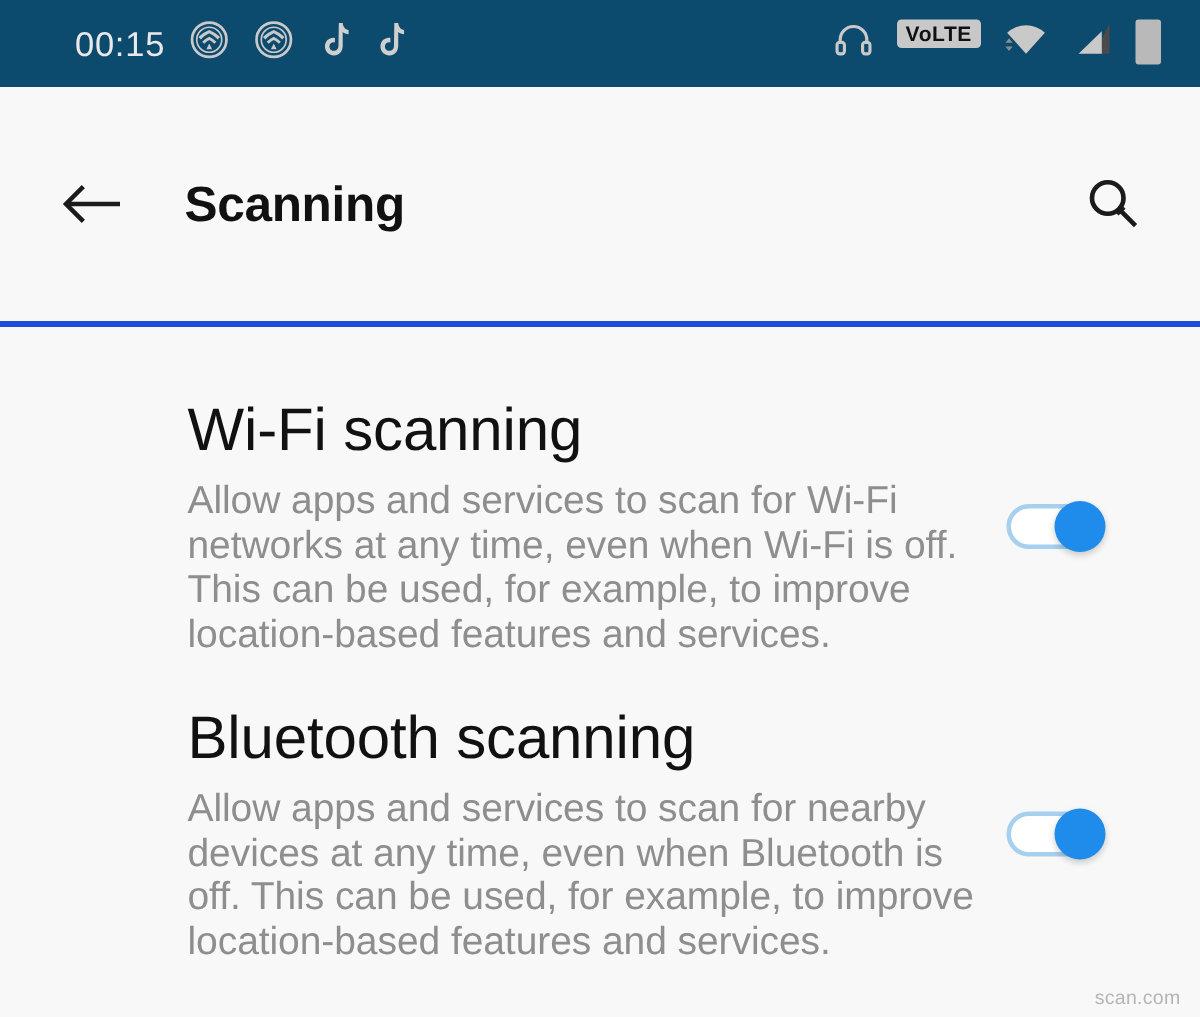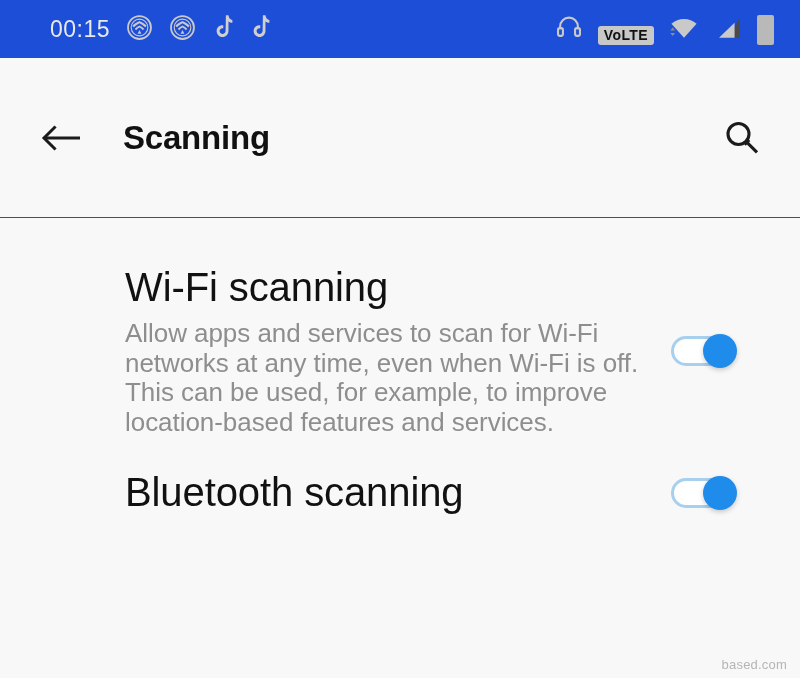--- a/index.html
+++ b/index.html
@@ -13,21 +13,21 @@
   body {
     font-family: "Liberation Sans", "DejaVu Sans", sans-serif;
     background: #f8f8f8;
     color: #1b1b1b;
     -webkit-font-smoothing: antialiased;
   }
 
   
   .status-bar {
     height: 58px;
-    background: #1d4ed8;
+    background: #0c4a6e;
     display: flex;
     align-items: center;
     padding: 0 16px 0 12px;
     position: relative;
   }
   .status-left {
     display: flex;
     align-items: center;
     gap: 16px;
     padding-left: 38px;
@@ -35,21 +35,21 @@
   .status-clock {
     color: #e9e9e9;
     font-size: 23px;
     letter-spacing: 0.5px;
     font-weight: 400;
     line-height: 1;
   }
   .status-right {
     margin-left: auto;
     display: flex;
-    align-items: flex-end;
+    align-items: flex-start;
     gap: 15px;
     padding-right: 10px;
   }
   .status-icon { display: block; }
   .volte-badge {
     background: #c8c8c8;
     color: #111;
     font-size: 14px;
     font-weight: 700;
     letter-spacing: 0.4px;
@@ -65,21 +65,21 @@
     border-radius: 2px;
   }
 
   
   .app-bar {
     height: 160px;
     background: #f8f8f8;
     display: flex;
     align-items: center;
     padding: 0 30px 0 34px;
-    border-bottom: 1px solid #1d4ed8;
+    border-bottom: 4px solid #1d4ed8;
   }
   .back-button {
     width: 56px;
     height: 56px;
     display: flex;
     align-items: center;
     justify-content: center;
     flex: 0 0 auto;
     cursor: pointer;
   }
@@ -278,25 +278,26 @@
         <div class="switch">
           <span class="switch-track"></span>
           <span class="switch-thumb"></span>
         </div>
       </div>
     </div>
 
     <div class="setting-row">
       <div class="setting-text">
         <div class="setting-title">Bluetooth scanning</div>
+        <div class="setting-desc">Allow apps and services to scan for nearby devices at any time, even when Bluetooth is off. This can be used, for example, to improve location-based features and services.</div>
       </div>
       <div class="switch-wrap">
         <div class="switch">
           <span class="switch-track"></span>
           <span class="switch-thumb"></span>
         </div>
       </div>
     </div>
 
   </div>
 
-  <div class="watermark">based.com</div>
+  <div class="watermark">scan.com</div>
 </div>
 
 </body></html>

